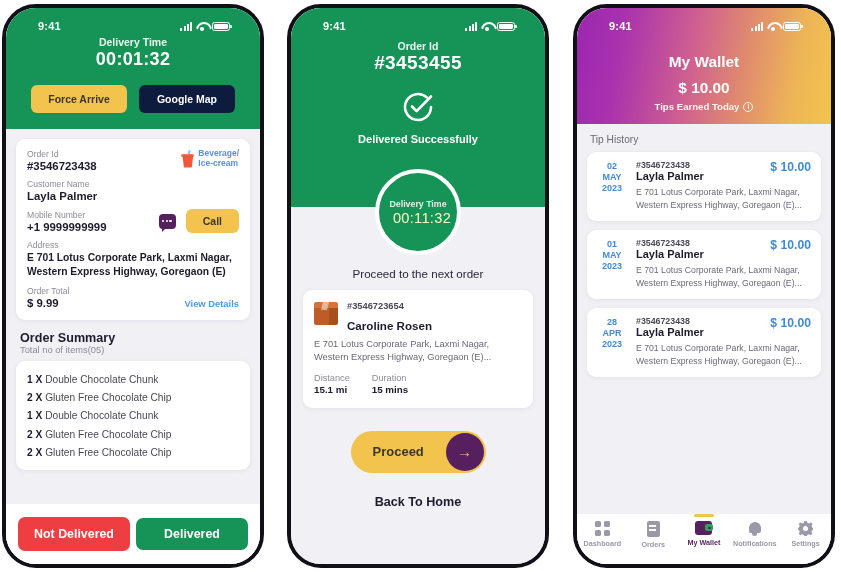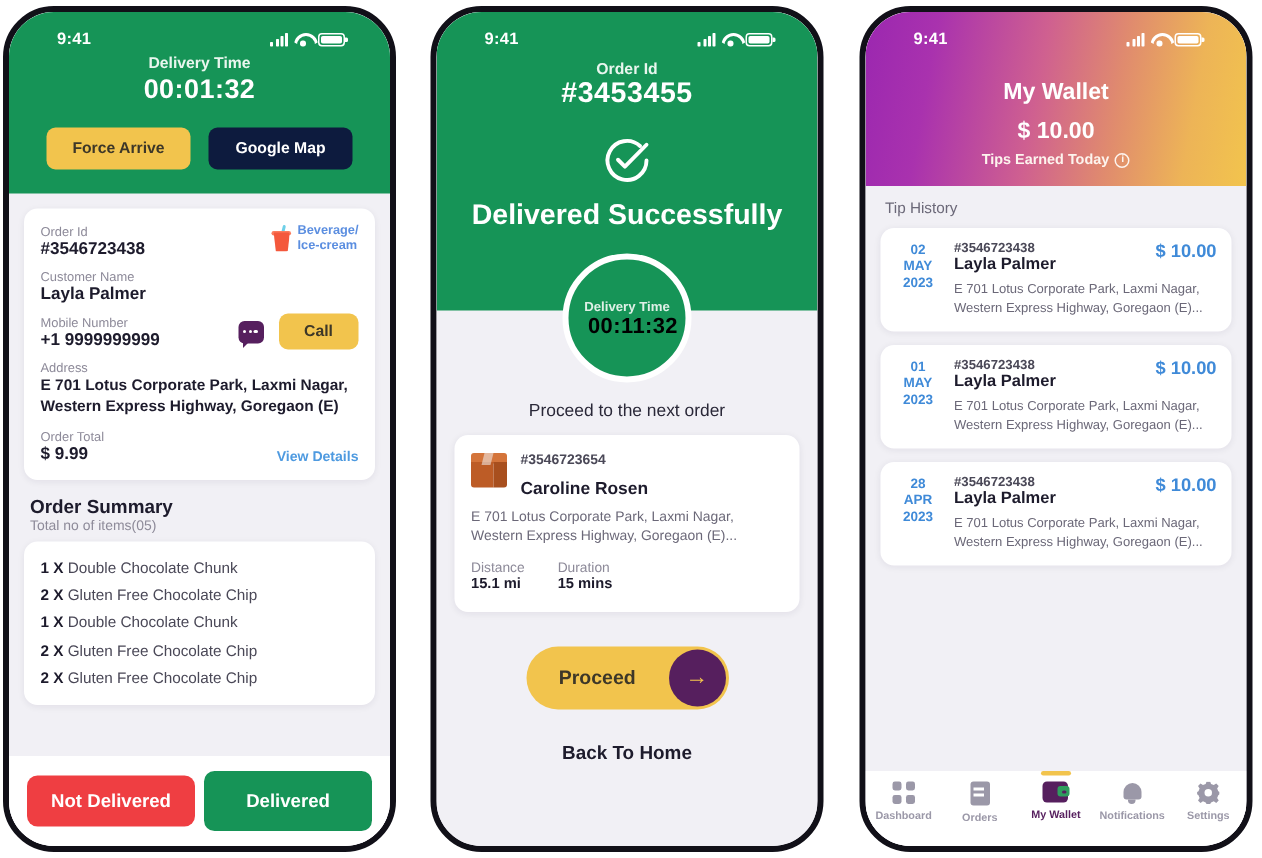--- a/index.html
+++ b/index.html
@@ -116,38 +116,38 @@
   .s1-footer{
     position:absolute; left:0; right:0; bottom:0; height:60px; background:#fff;
     display:flex; align-items:center; justify-content:center; gap:6px; padding: 0 12px;
   }
   .btn-notdeliv{
     flex:1; background:#ef3e42; color:#fff; border:none; border-radius:7px;
     font-size:12.4px; font-weight:700; height:34px; font-family:inherit; cursor:pointer;
   }
   .btn-deliv{
     flex:1; background:#169457; color:#fff; border:none; border-radius:7px;
-    font-size:12.4px; font-weight:700; height:40px; font-family:inherit; cursor:pointer;
+    font-size:12.4px; font-weight:700; height:32px; font-family:inherit; cursor:pointer;
   }
 
   
   .s2-header{ background:#169457; height:199px; padding: 4px 14px 0; position:relative; }
   .s2-oid-label{ text-align:center; color:#e8f6ee; font-size:10.5px; font-weight:600; margin-top:4px;}
   .s2-oid{ text-align:center; color:#fff; font-size:19px; font-weight:700; letter-spacing:.4px; }
   .s2-check{ display:flex; justify-content:center; margin-top: 16px; }
-  .s2-success{ text-align:center; color:#fff; font-size:19px; font-weight:700; margin-top:9px; }
+  .s2-success{ text-align:center; color:#fff; font-size:11px; font-weight:700; margin-top:9px; }
   .time-ring{
     position:absolute; left:50%; transform: translateX(-50%);
     top: 161px; width: 86px; height: 86px; border-radius:50%;
     background:#169457; border: 4px solid #ffffff;
     display:flex; flex-direction:column; align-items:center; justify-content:center;
     z-index: 5;
   }
   .time-ring .tl{ color:#dff0e7; font-size:8.8px; font-weight:600; }
-  .time-ring .tv{ color:#000000; font-size:14.6px; font-weight:700; letter-spacing:.3px; margin-top:1px;margin-left:8px;}
+  .time-ring .tv{ color:#fef9c3; font-size:14.6px; font-weight:400; letter-spacing:.3px; margin-top:1px;margin-left:8px;}
   .s2-body{ padding: 0 12px; }
   .proceed-text{ text-align:center; color:#2a2838; font-size:11.6px; margin-top: 60px; }
   .next-card{ margin-top: 10px; padding: 11px 11px 13px; }
   .next-top{ display:flex; gap:9px; align-items:flex-start; }
   .box-ic{ position:relative; width:24px; height:23px; flex:0 0 auto; margin-top:1px;}
   .box-top{ position:absolute; top:0; left:0; width:24px; height:7px; background:#d4743a; border-radius:2px 2px 0 0;}
   .box-front{ position:absolute; top:6px; left:0; width:15px; height:17px; background:#bd5c26; border-radius:0 0 0 2px;}
   .box-side{ position:absolute; top:6px; left:15px; width:9px; height:17px; background:#a84f1e; border-radius:0 0 2px 0;}
   .box-flap{ position:absolute; top:0px; left:8px; width:6px; height:8px; background:#f0f0f0; opacity:.55; transform: skewX(-14deg);}
   .next-oid{ color:#4a4857; font-size:9.3px; font-weight:600; }

